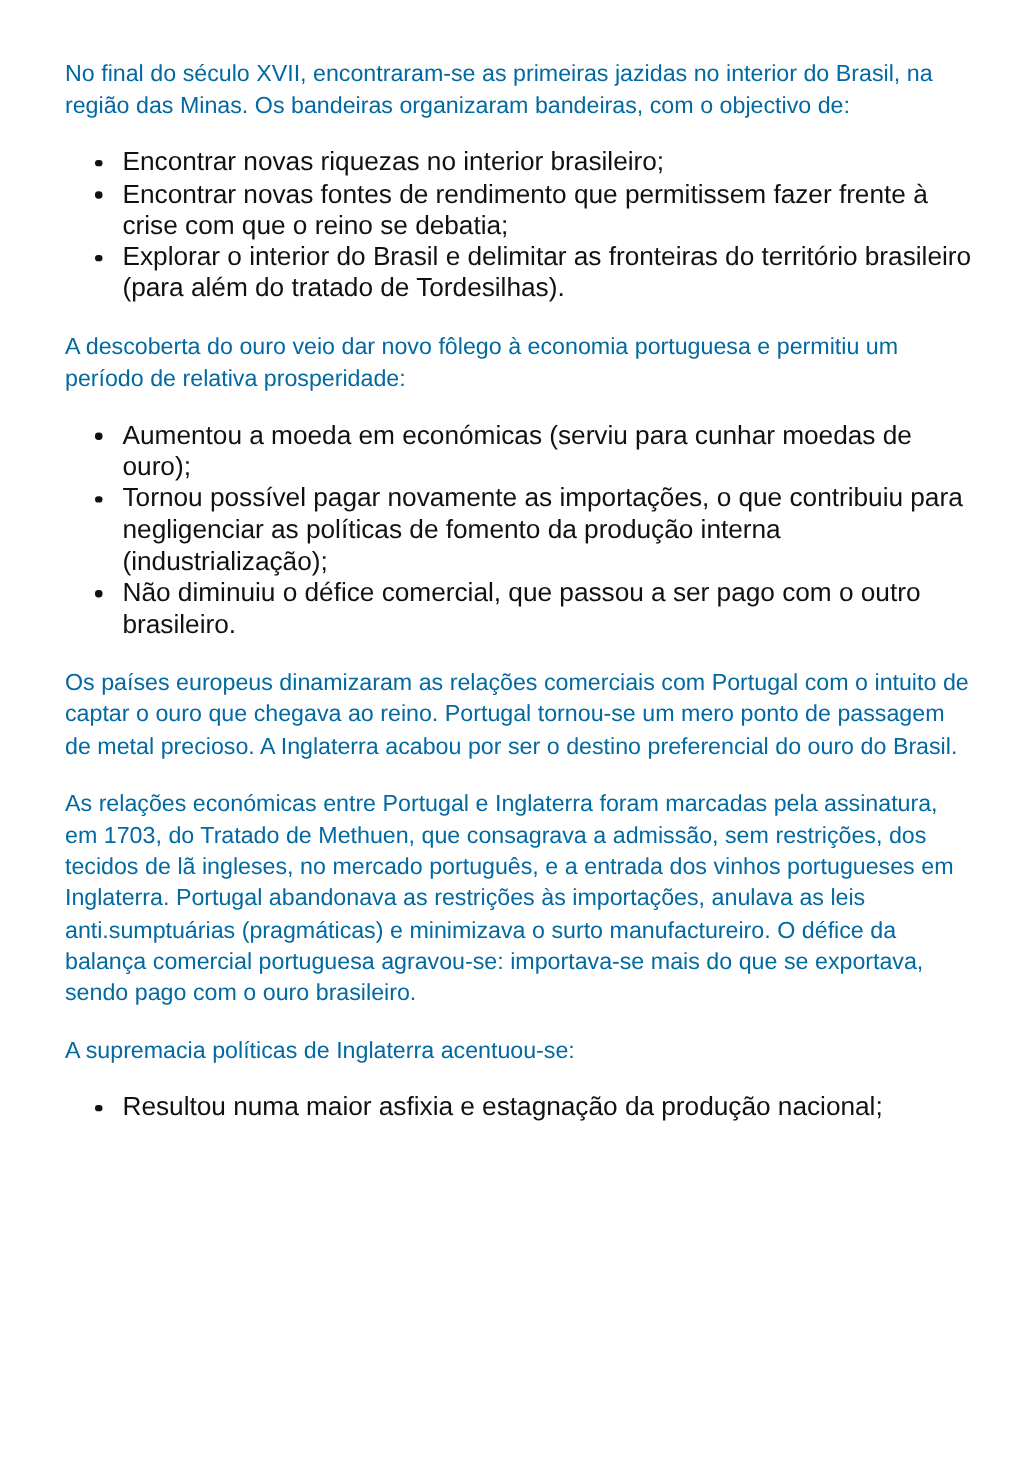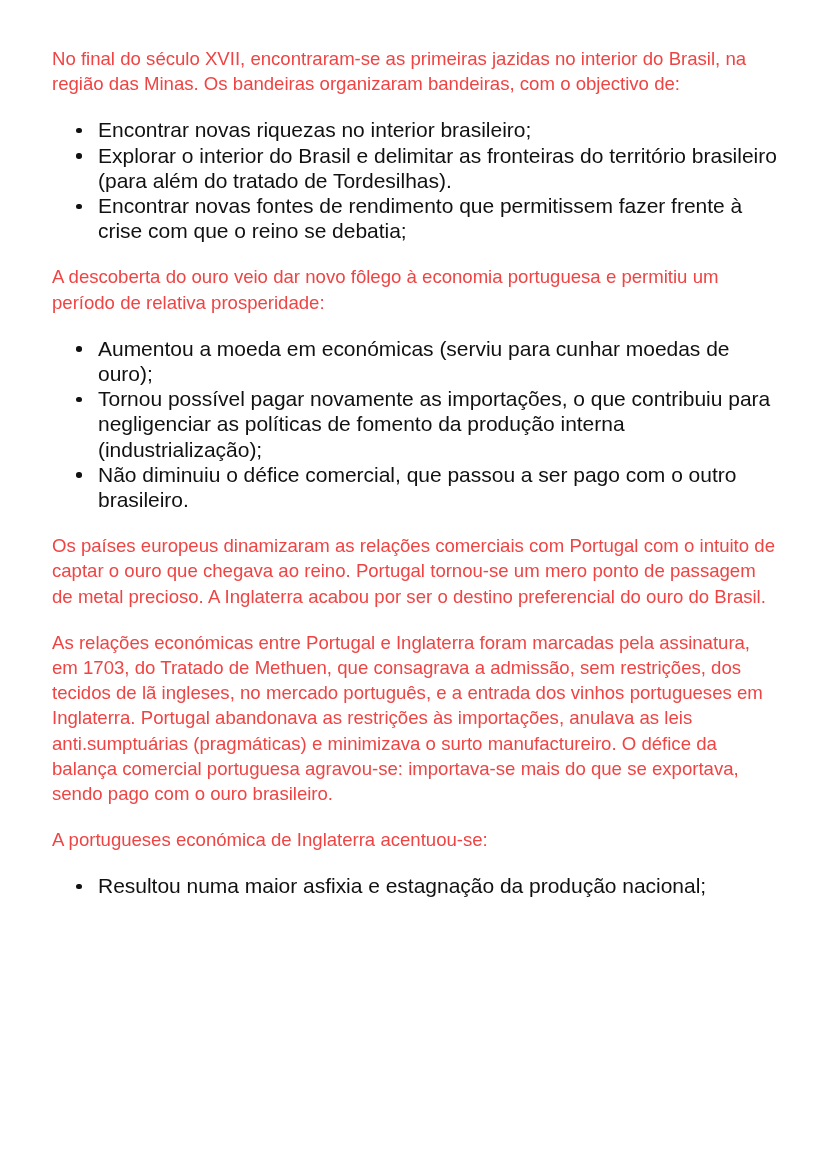--- a/index.html
+++ b/index.html
@@ -32,21 +32,21 @@
   }
 
   
   .para {
     font-size: 18.6px;
     line-height: 25.2px;
     margin: 0 0 21px 0;
     text-align: left;
     letter-spacing: -0.02px;
     word-spacing: 0.1px;
-    color: #ef4444;
+    color: #0369a1;
   }
 
   
   .bullets {
     list-style: none;
     margin: 0 0 21px 0;
     padding: 0;
   }
 
   .bullets li {
@@ -83,25 +83,25 @@
 
     <p class="para">No final do século XVII, encontraram-se as primeiras jazidas no interior do Brasil, na região das Minas. Os bandeiras organizaram bandeiras, com o objectivo de:</p>
 
     <ul class="bullets">
       <li>
         <span class="dot"></span>
         <span>Encontrar novas riquezas no interior brasileiro;</span>
       </li>
       <li>
         <span class="dot"></span>
-        <span>Explorar o interior do Brasil e delimitar as fronteiras do território brasileiro (para além do tratado de Tordesilhas).</span>
+        <span>Encontrar novas fontes de rendimento que permitissem fazer frente à crise com que o reino se debatia;</span>
       </li>
       <li>
         <span class="dot"></span>
-        <span>Encontrar novas fontes de rendimento que permitissem fazer frente à crise com que o reino se debatia;</span>
+        <span>Explorar o interior do Brasil e delimitar as fronteiras do território brasileiro (para além do tratado de Tordesilhas).</span>
       </li>
     </ul>
 
     <p class="para">A descoberta do ouro veio dar novo fôlego à economia portuguesa e permitiu um período de relativa prosperidade:</p>
 
     <ul class="bullets">
       <li>
         <span class="dot"></span>
         <span>Aumentou a moeda em económicas (serviu para cunhar moedas de ouro);</span>
       </li>
@@ -112,21 +112,21 @@
       <li>
         <span class="dot"></span>
         <span>Não diminuiu o défice comercial, que passou a ser pago com o outro brasileiro.</span>
       </li>
     </ul>
 
     <p class="para">Os países europeus dinamizaram as relações comerciais com Portugal com o intuito de captar o ouro que chegava ao reino. Portugal tornou-se um mero ponto de passagem de metal precioso. A Inglaterra acabou por ser o destino preferencial do ouro do Brasil.</p>
 
     <p class="para">As relações económicas entre Portugal e Inglaterra foram marcadas pela assinatura, em 1703, do Tratado de Methuen, que consagrava a admissão, sem restrições, dos tecidos de lã ingleses, no mercado português, e a entrada dos vinhos portugueses em Inglaterra. Portugal abandonava as restrições às importações, anulava as leis anti.sumptuárias (pragmáticas) e minimizava o surto manufactureiro. O défice da balança comercial portuguesa agravou-se: importava-se mais do que se exportava, sendo pago com o ouro brasileiro.</p>
 
-    <p class="para">A portugueses económica de Inglaterra acentuou-se:</p>
+    <p class="para">A supremacia políticas de Inglaterra acentuou-se:</p>
 
     <ul class="bullets gap-before">
       <li>
         <span class="dot"></span>
         <span>Resultou numa maior asfixia e estagnação da produção nacional;</span>
       </li>
     </ul>
 
   </div>
 </div>

